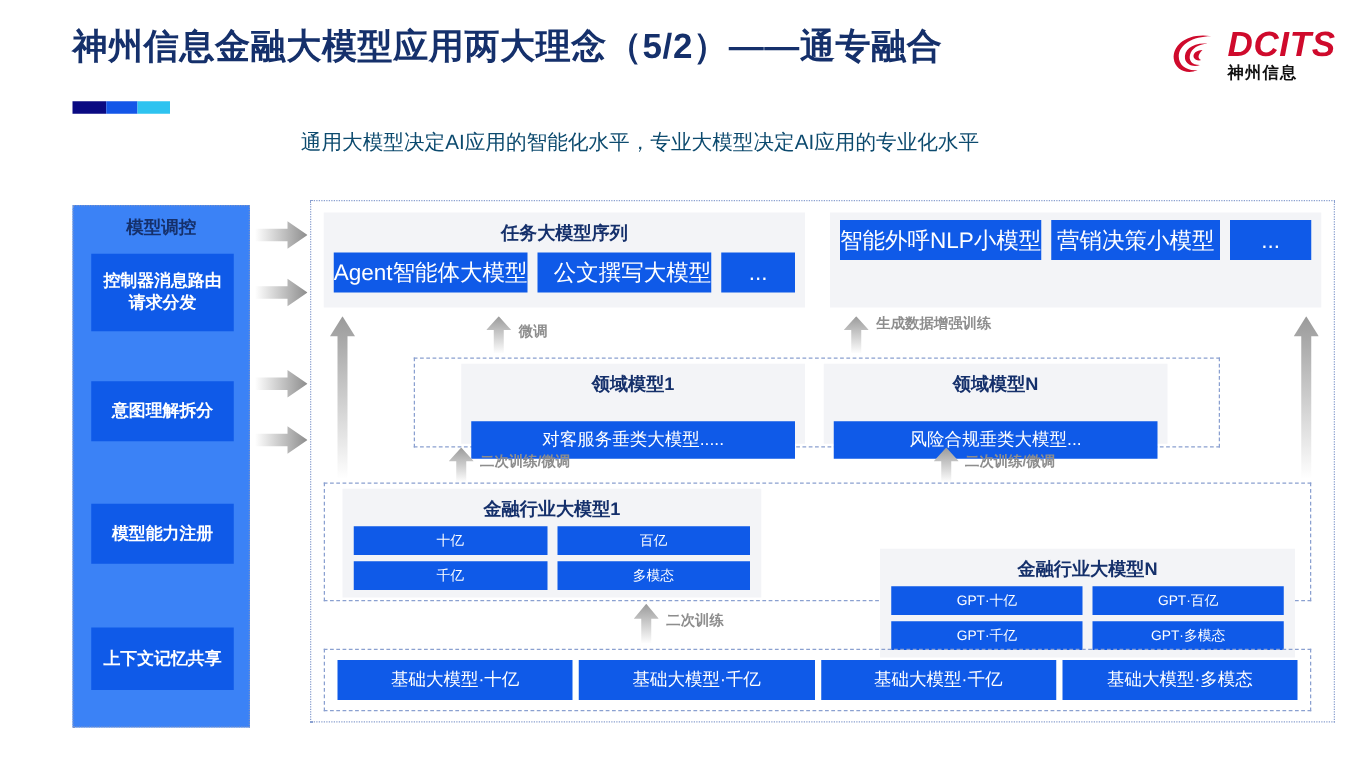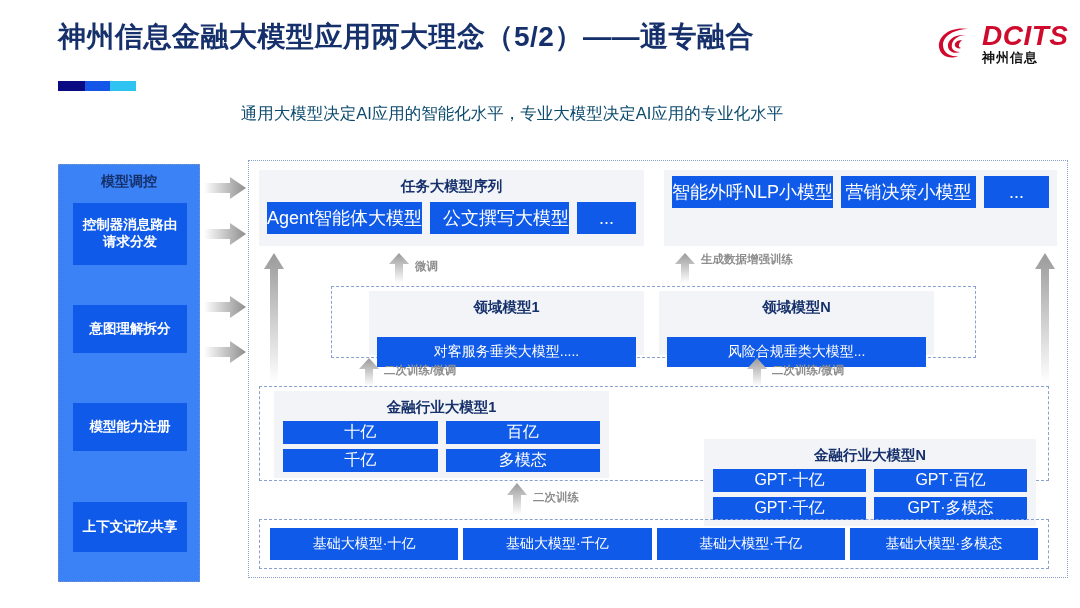--- a/index.html
+++ b/index.html
@@ -215,21 +215,21 @@
     box-sizing: border-box;
   }
   #industry-panel-1 { left: 14px;  top: 4px; width: 335px; height: 87px; }
   #industry-panel-2 { left: 444px; top: 4px; width: 332px; height: 87px; margin-top: 48px; }
   .grid2 {
     display: grid;
     grid-template-columns: 1fr 1fr;
     gap: 5px 8px;
     padding: 4px 9px 0 9px;
   }
-  .grid2 .chip { height: 23px; font-size: 16px; }
+  .grid2 .chip { height: 23px; font-size: 11px; }
 
   
   #base-group {
     position: absolute;
     left: 10px; top: 358px;
     width: 790px; height: 50px;
     border: 1.4px dashed #8aa0d0;
     box-sizing: border-box;
     display: flex;
     align-items: center;

